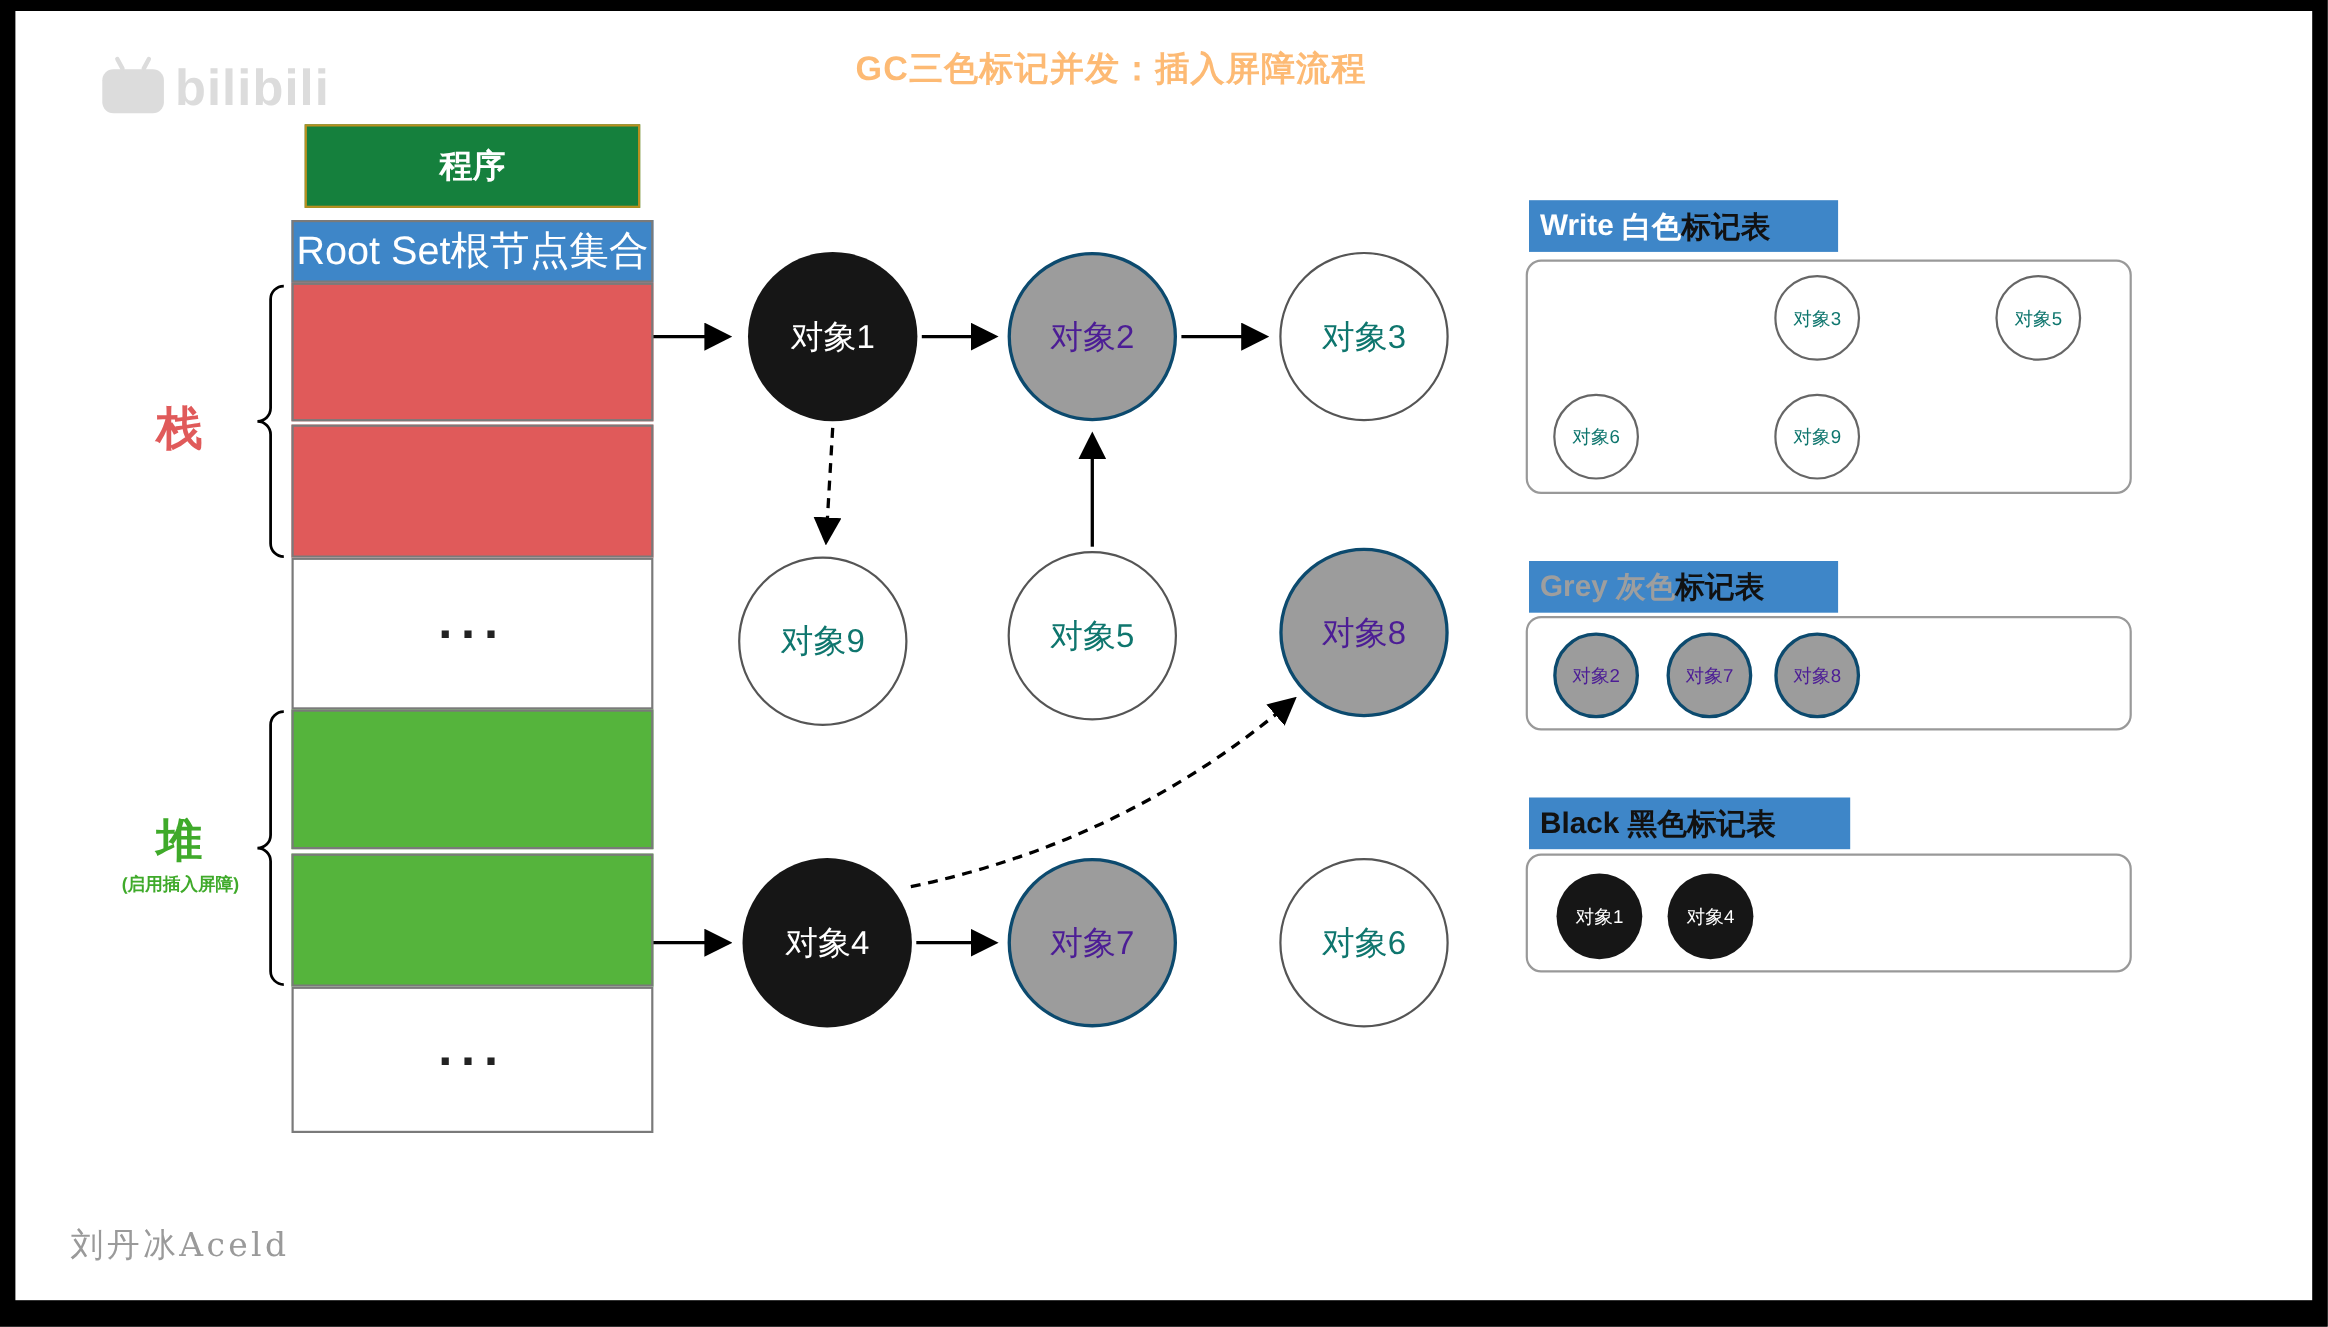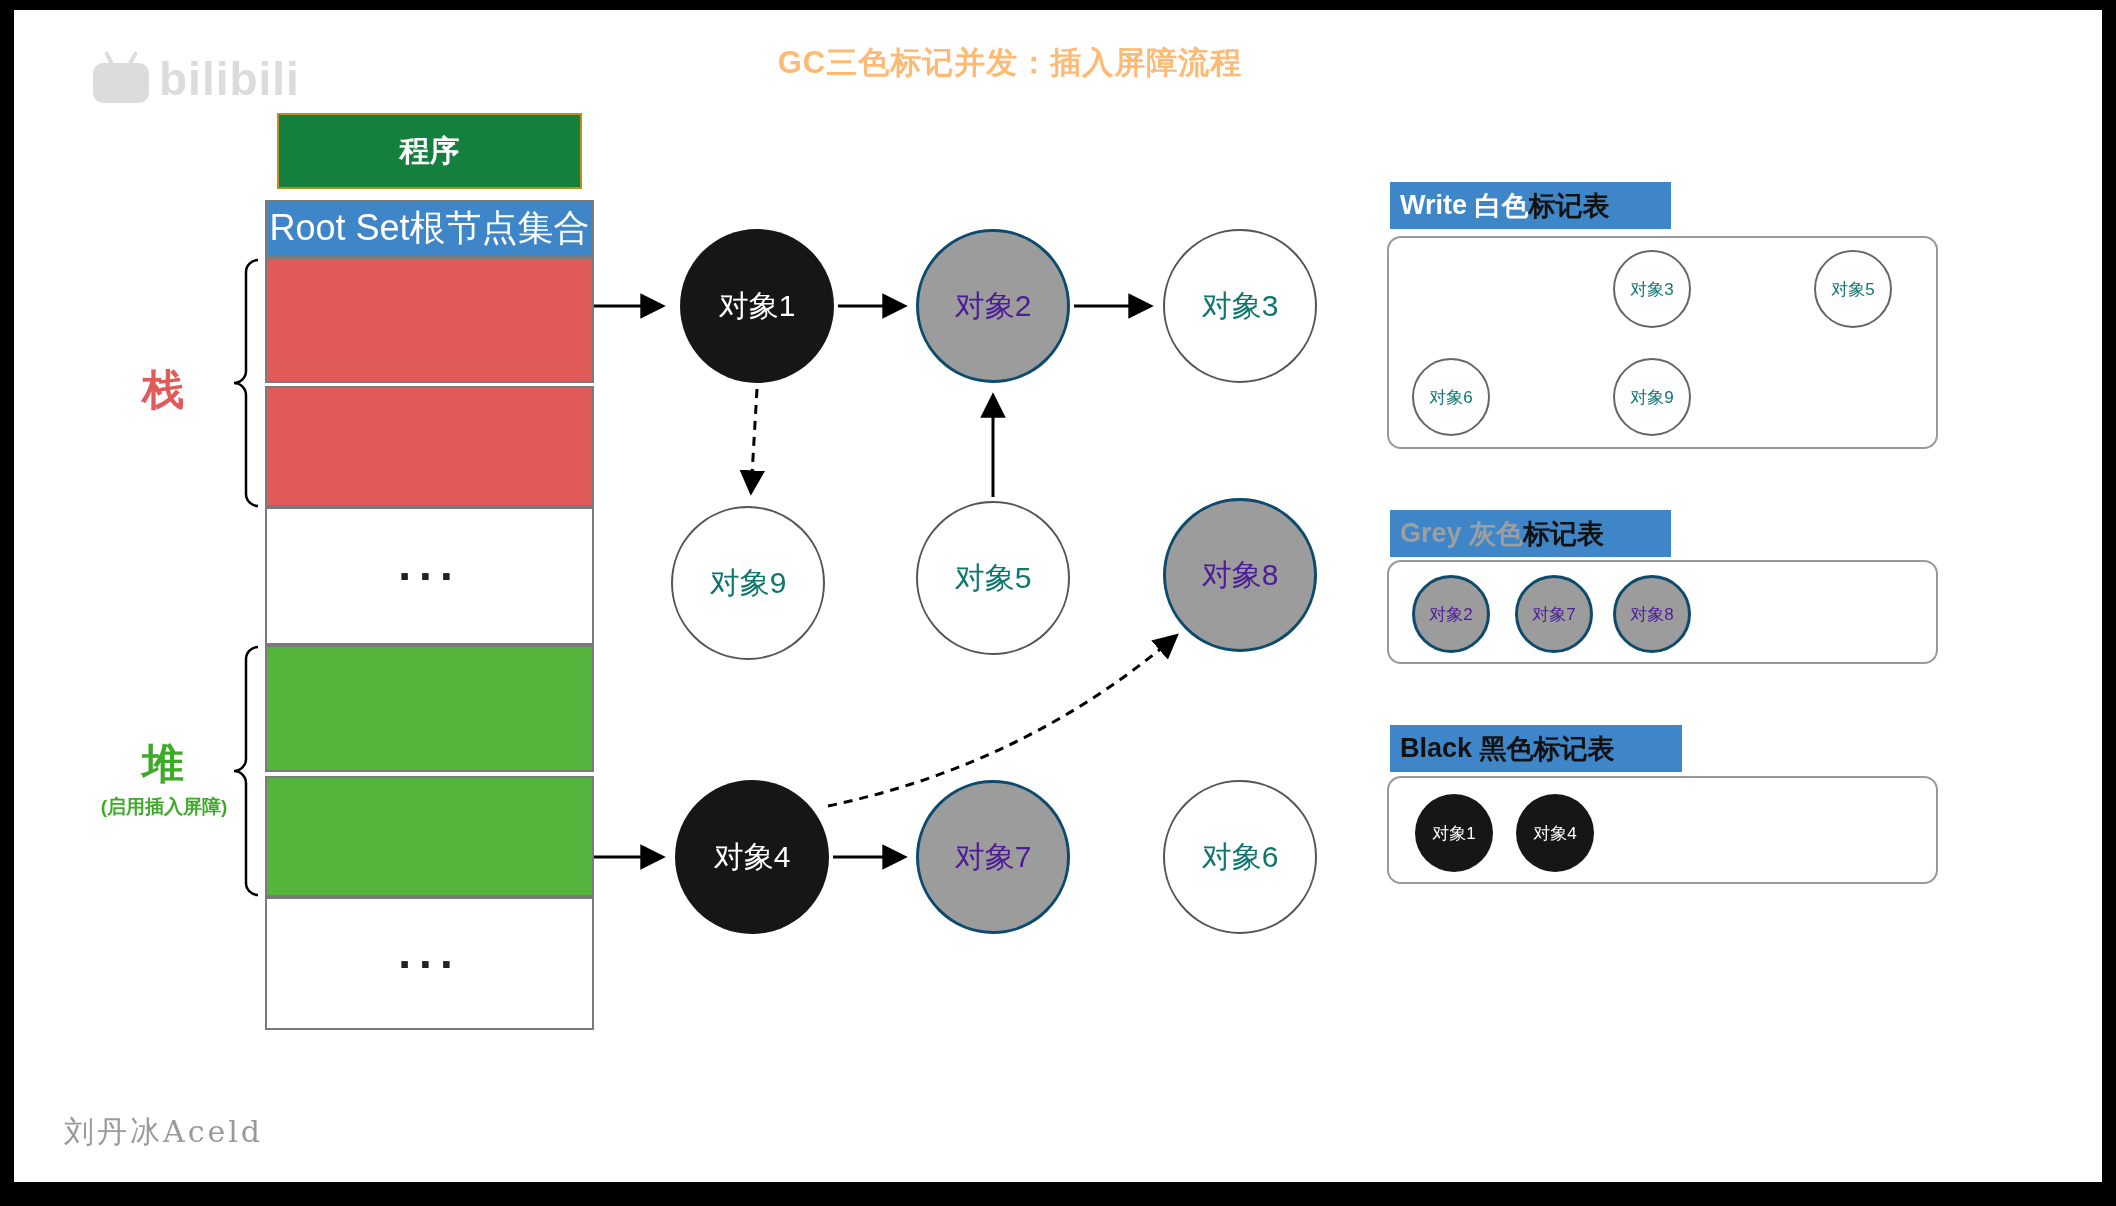--- a/index.html
+++ b/index.html
@@ -33,21 +33,21 @@
   .membox.red    { background:#E05A5A; }
   .membox.green  { background:#55B43C; }
   .membox.plain  { background:#ffffff; }
   .membox .box-label { color:#ffffff; font-weight:bold; font-size:30px; }
   .membox .rootset-label { color:#ffffff; font-size:36px; font-weight:500; white-space:nowrap; }
   .dots { font-size:46px; font-weight:bold; color:#222; letter-spacing:8px; transform:translateY(-12px); }
 
   .side-label { position:absolute; font-weight:bold; }
   .stack-label { color:#E05A5A; font-size:42px; }
   .heap-label  { color:#3faa2a; font-size:42px; }
-  .heap-note   { color:#3faa2a; font-size:19px; font-weight:bold; text-align:center; }
+  .heap-note   { color:#3faa2a; font-size:16px; font-weight:bold; text-align:center; }
 
   
   .node {
     position:absolute; width:154px; height:154px; border-radius:50%;
     display:flex; align-items:center; justify-content:center;
     font-size:30px; font-weight:500;
   }
   .node.black { background:#161616; color:#ffffff; }
   .node.grey  { background:#9C9C9C; color:#4c1d95; border:3px solid #0c4a6e; }
   .node.white { background:#ffffff; color:#0f766e; border:2px solid #555555; }

